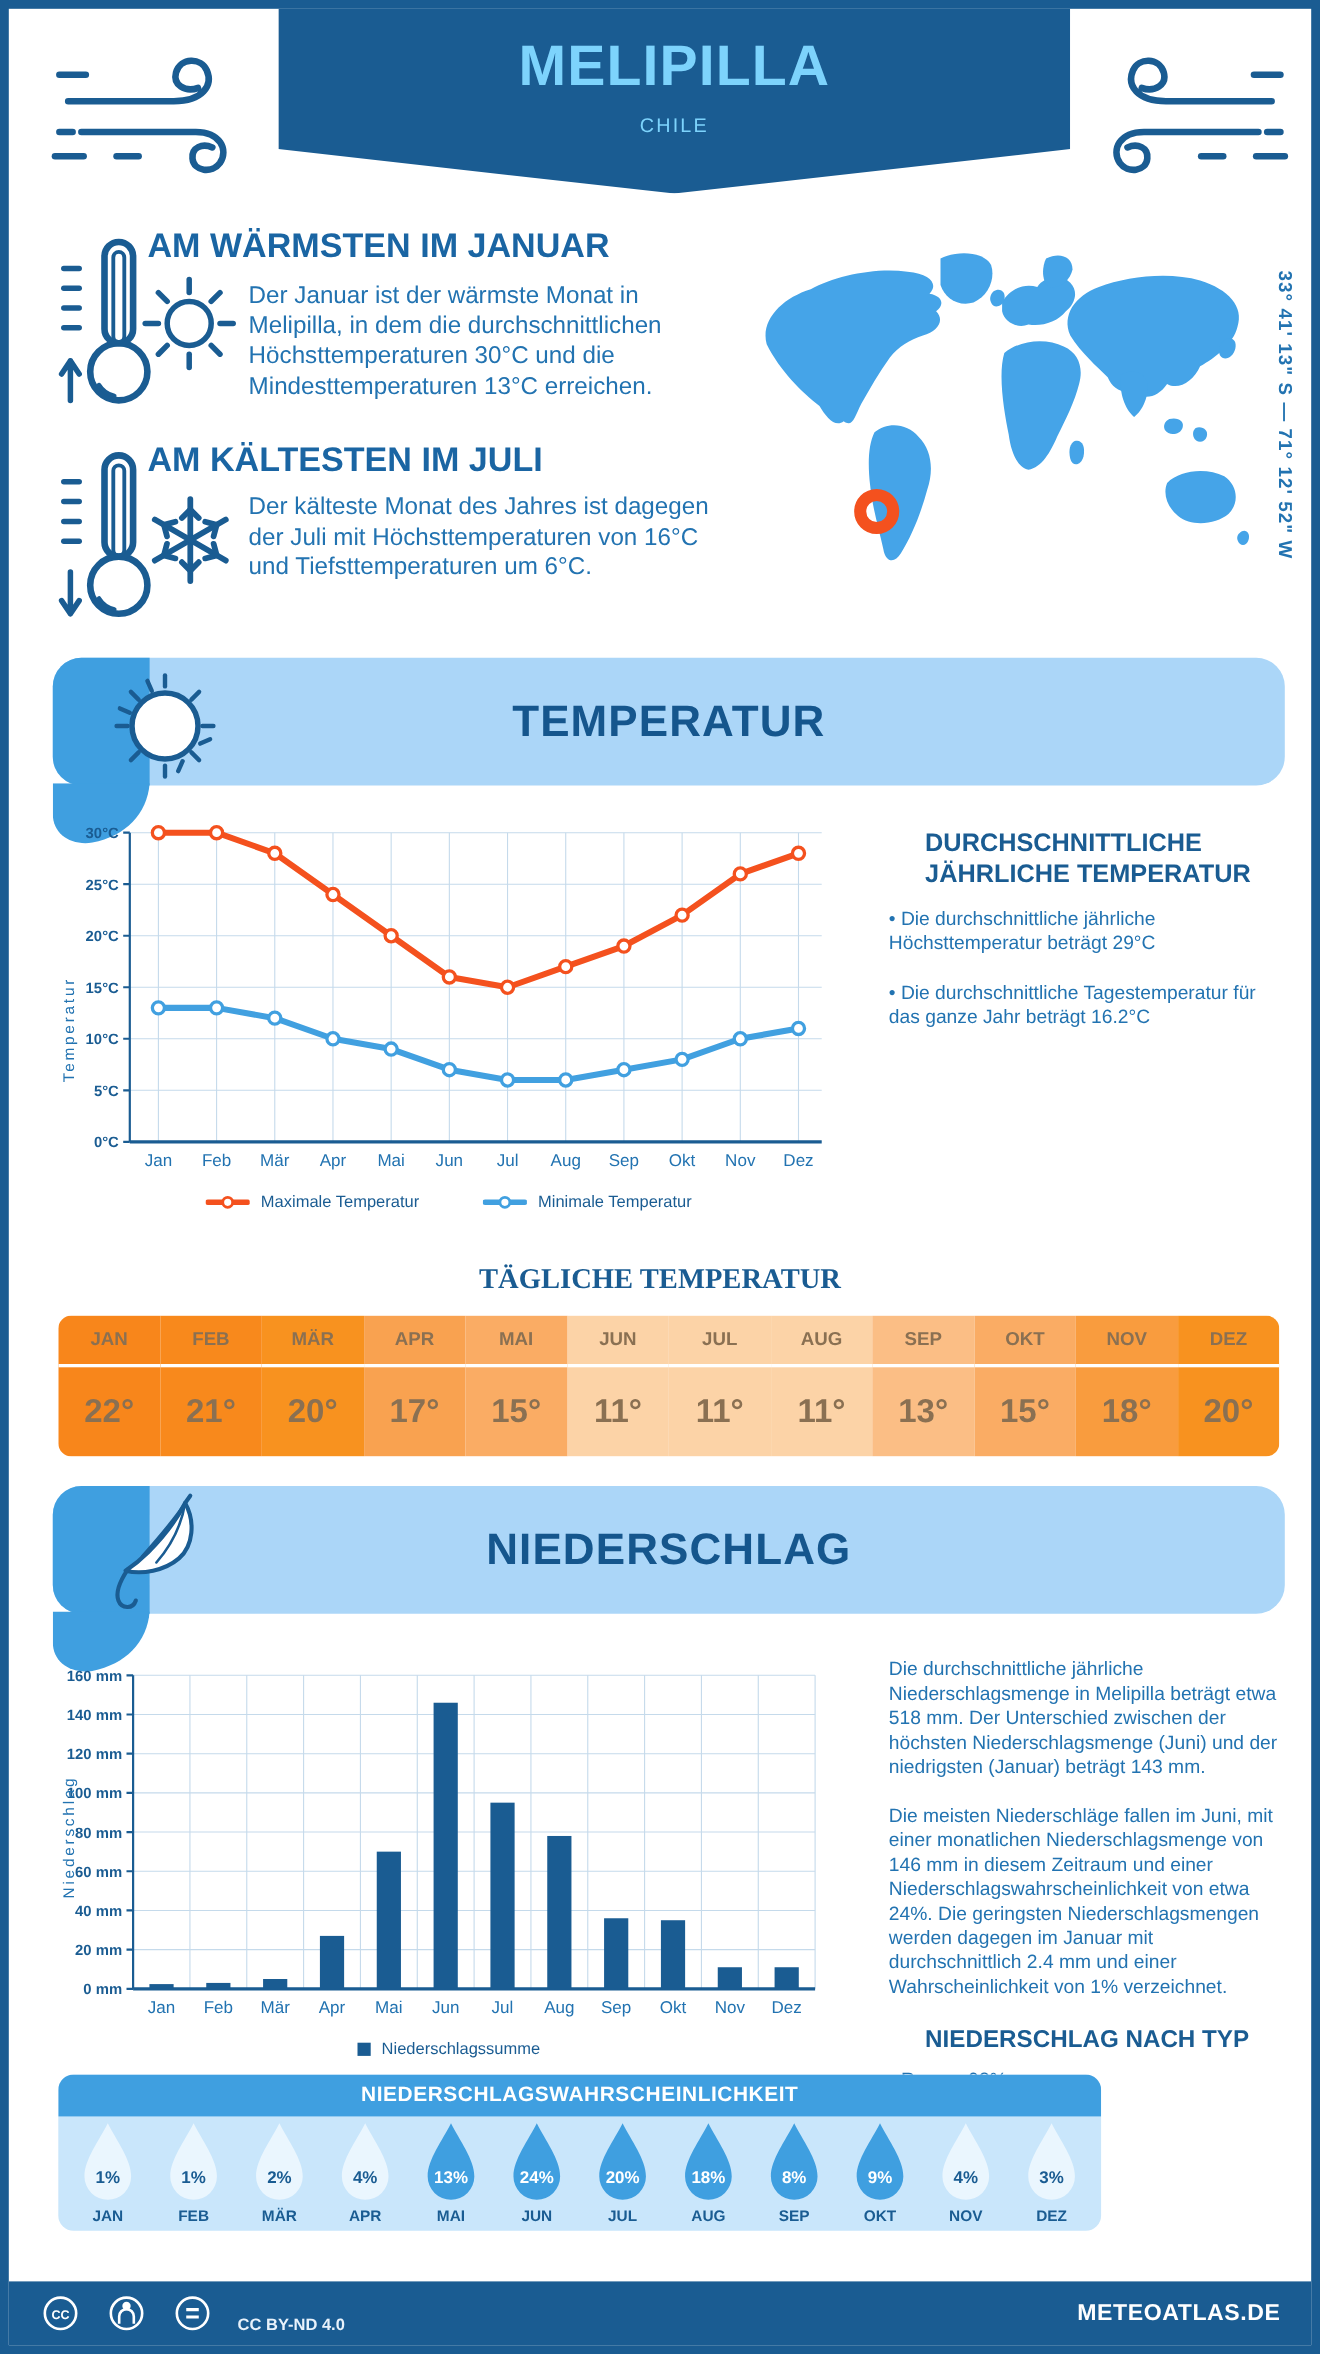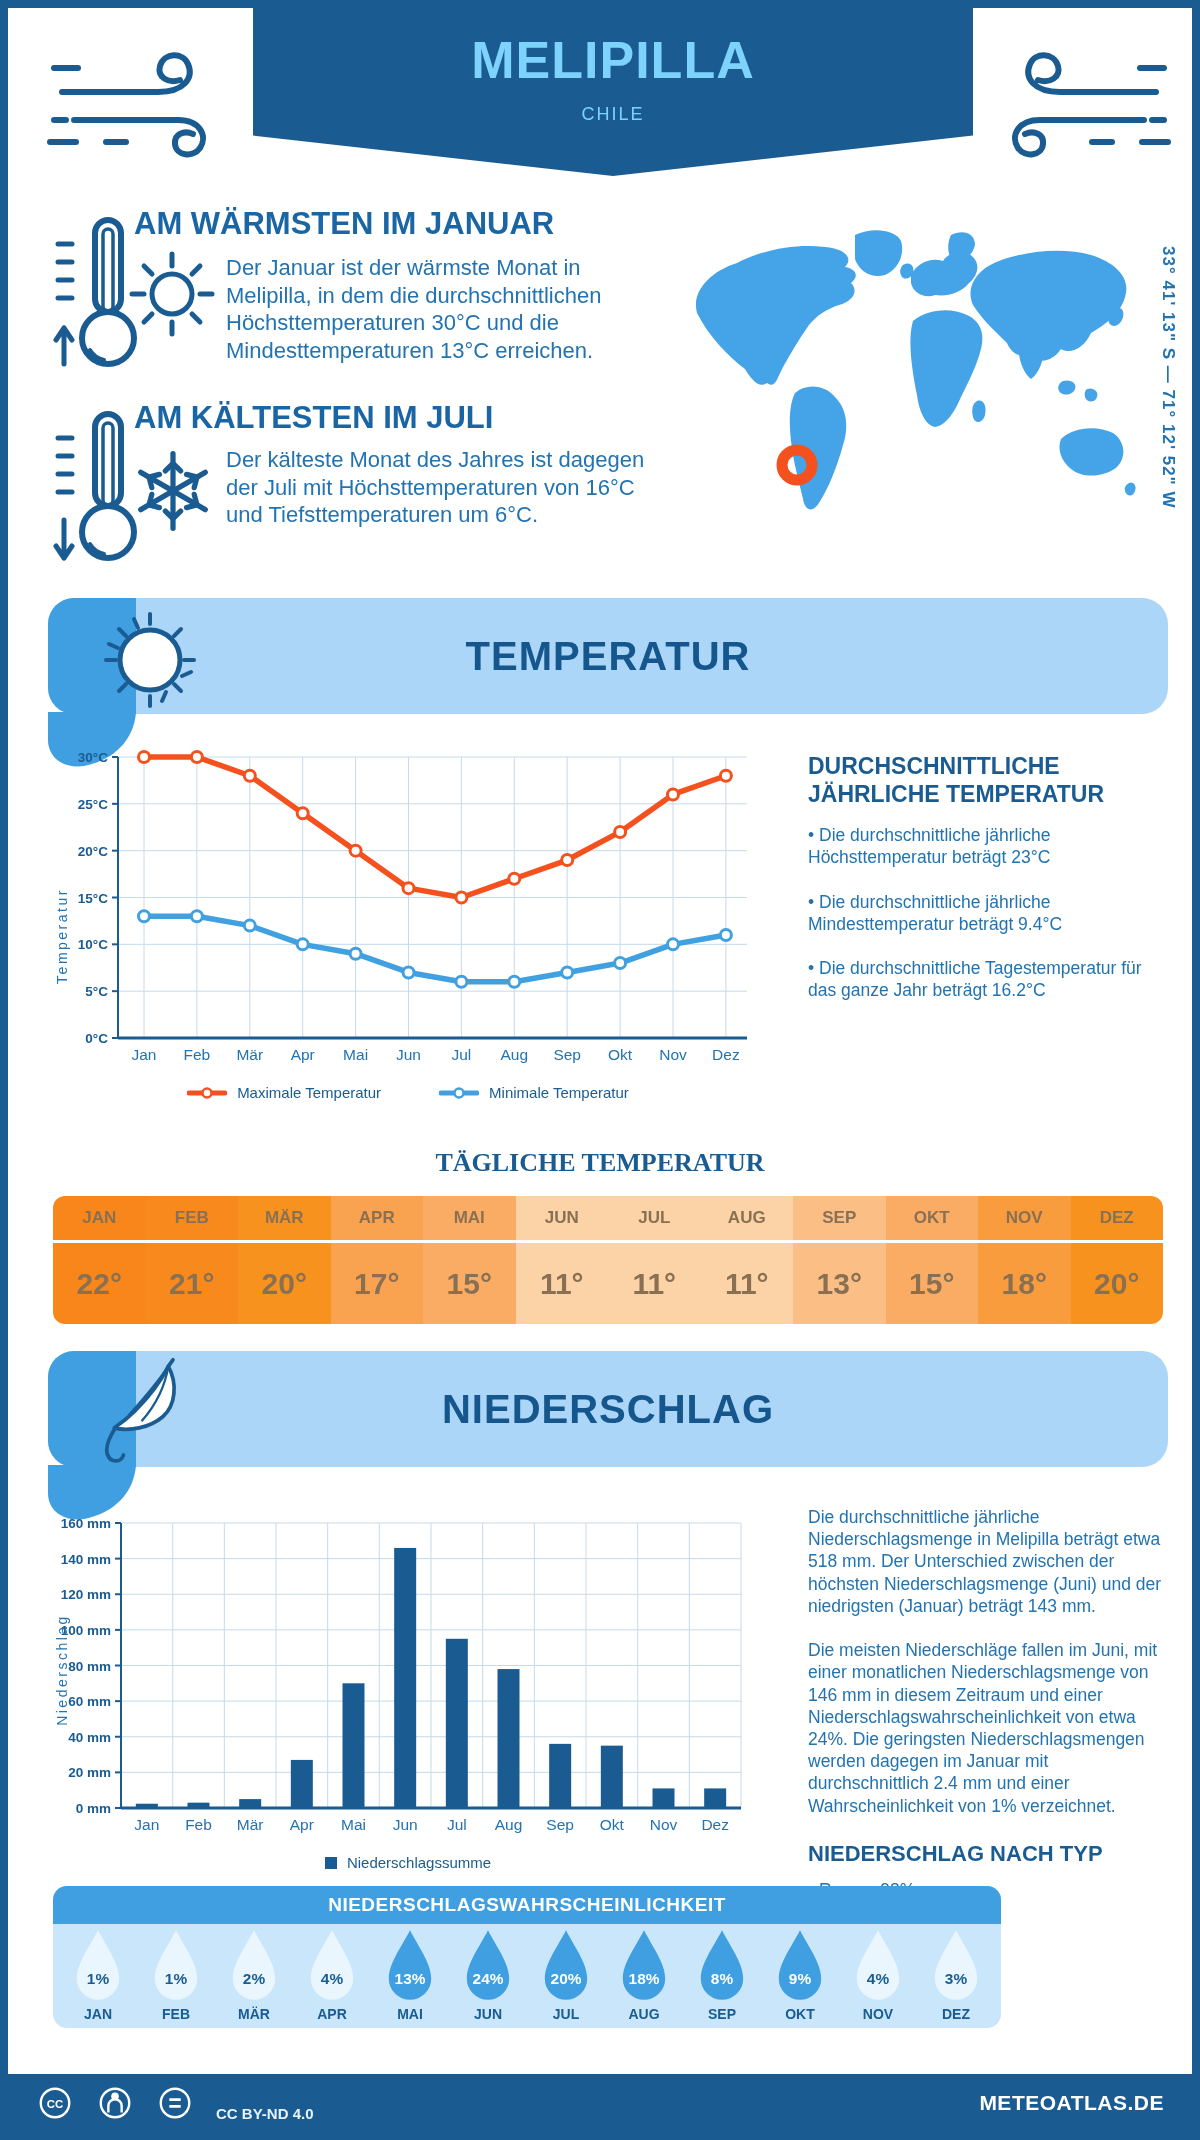--- a/index.html
+++ b/index.html
@@ -22,21 +22,21 @@
   
   .banner{width:1120px;height:116px;background:#ABD6F8;border-radius:26px;}
   .banner .accent{position:absolute;left:0;top:0;width:88px;height:116px;background:#3F9FE0;
     border-radius:26px 0 0 26px;}
   .banner .title{position:absolute;left:0;top:0;width:100%;height:116px;display:flex;
     align-items:center;justify-content:center;font-size:40px;font-weight:bold;color:#15568D;letter-spacing:1px;}
   .curl{width:90px;height:56px;}
   .legend{display:flex;justify-content:center;gap:58px;align-items:center;}
   .legend .item{display:flex;align-items:center;gap:10px;font-size:15px;color:#1A5C92;}
   
-  .col-head{font-size:23px;font-weight:bold;color:#1A5C92;line-height:1.2;}
+  .col-head{font-size:23px;font-weight:bold;color:#1A5C92;line-height:1.2;margin-left:33px;}
   .col-text{font-size:17.5px;line-height:1.27;color:#2273B1;}
   
   .tbl-head{width:100%;text-align:center;font-size:26px;font-weight:bold;color:#1A5C92;font-family:Liberation Serif, serif;}
   .daily{left:45px;top:1188px;width:1110px;height:128px;border-radius:12px;overflow:hidden;display:flex;}
   .daily .col{flex:1;display:flex;flex-direction:column;}
   .daily .m{height:44px;display:flex;align-items:center;justify-content:center;
     font-size:17px;font-weight:bold;color:#8A7052;border-bottom:3px solid #fff;}
   .daily .v{flex:1;display:flex;align-items:center;justify-content:center;
     font-size:30px;font-weight:bold;color:#8A7052;}
   
@@ -271,22 +271,21 @@
         <svg width="40" height="12">
           <line x1="2" y1="6" x2="38" y2="6" stroke="#41A0E0" stroke-width="5" stroke-linecap="round"></line>
           <circle cx="20" cy="6" r="4.5" fill="#fff" stroke="#41A0E0" stroke-width="2.5"></circle>
         </svg>
         <span>Minimale Temperatur</span>
       </div>
     </div>
 
   <div class="abs" style="left:800px;top:745px;width:360px">
     <div class="col-head" style="margin-bottom:16px">DURCHSCHNITTLICHE JÄHRLICHE TEMPERATUR</div>
-    <div class="col-text" style="margin-bottom:22px">• Die durchschnittliche jährliche Höchsttemperatur beträgt 23°C</div>
-    <div class="col-text" style="margin-bottom:22px">• Die durchschnittliche jährliche Mindesttemperatur beträgt 9.4°C</div>
+    <div class="col-text" style="margin-bottom:22px">• Die durchschnittliche jährliche Höchsttemperatur beträgt 29°C</div>
     <div class="col-text">• Die durchschnittliche Tagestemperatur für das ganze Jahr beträgt 16.2°C</div>
   </div>
 
   <div class="abs tbl-head" style="left:0;top:1140px">TÄGLICHE TEMPERATUR</div>
   <div class="abs daily" id="daily-table">
       <div class="col" style="background: rgb(248, 134, 27);">
         <div class="m">JAN</div>
         <div class="v">22°</div>
       </div>
       <div class="col" style="background: rgb(248, 137, 28);">

